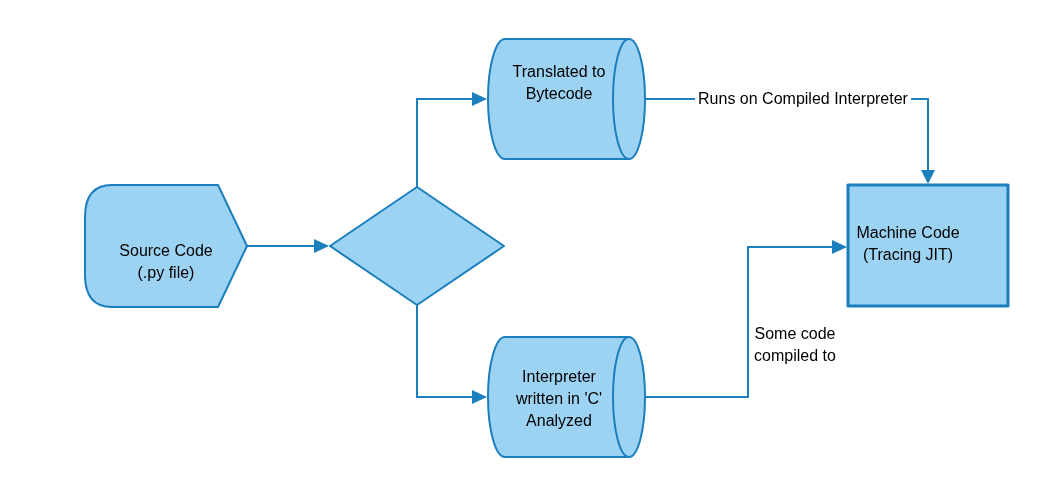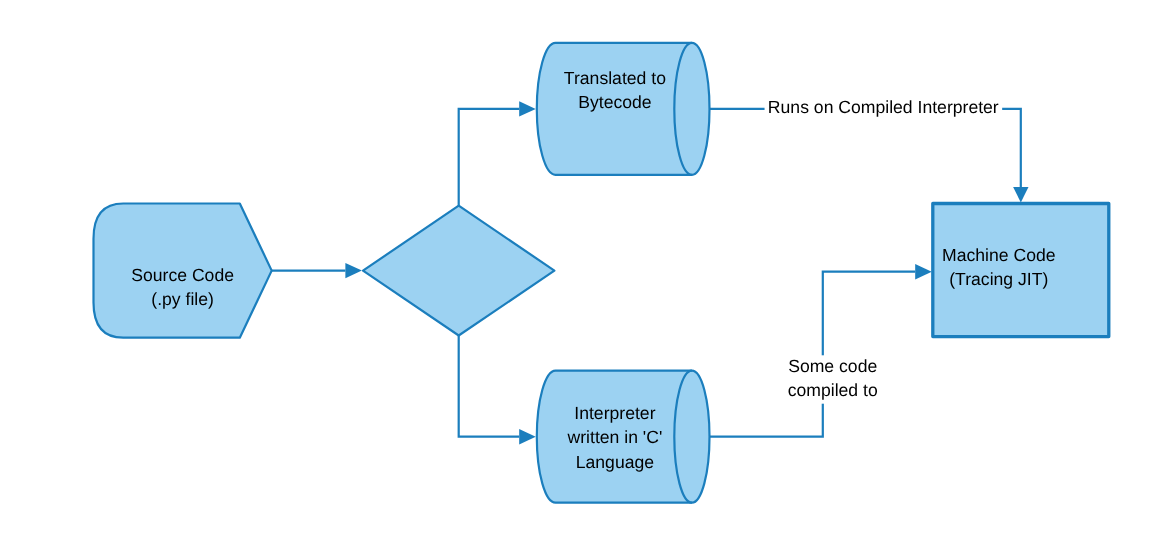--- a/index.html
+++ b/index.html
@@ -95,23 +95,23 @@
 
   <div class="label" style="left:166px; top:246px;margin-top:16px;">Source Code
 (.py file)</div>
 
 
   <div class="label" style="left:559px; top:83px;">Translated to
 Bytecode</div>
 
   <div class="label" style="left:559px; top:399px;">Interpreter
 written in 'C'
-Language</div>
+Analyzed</div>
 
   <div class="label" style="left:908px; top:244px;">Machine Code
 (Tracing JIT)</div>
 
   <div class="label edge-label" style="left:792px; top:99px;">Runs on Compiled Interpreter</div>
 
-  <div class="label edge-label" style="left:746px; top:345px;">Some code
+  <div class="label edge-label" style="left:784px; top:345px;">Some code
 compiled to</div>
 
 </div>
 
 </body></html>

